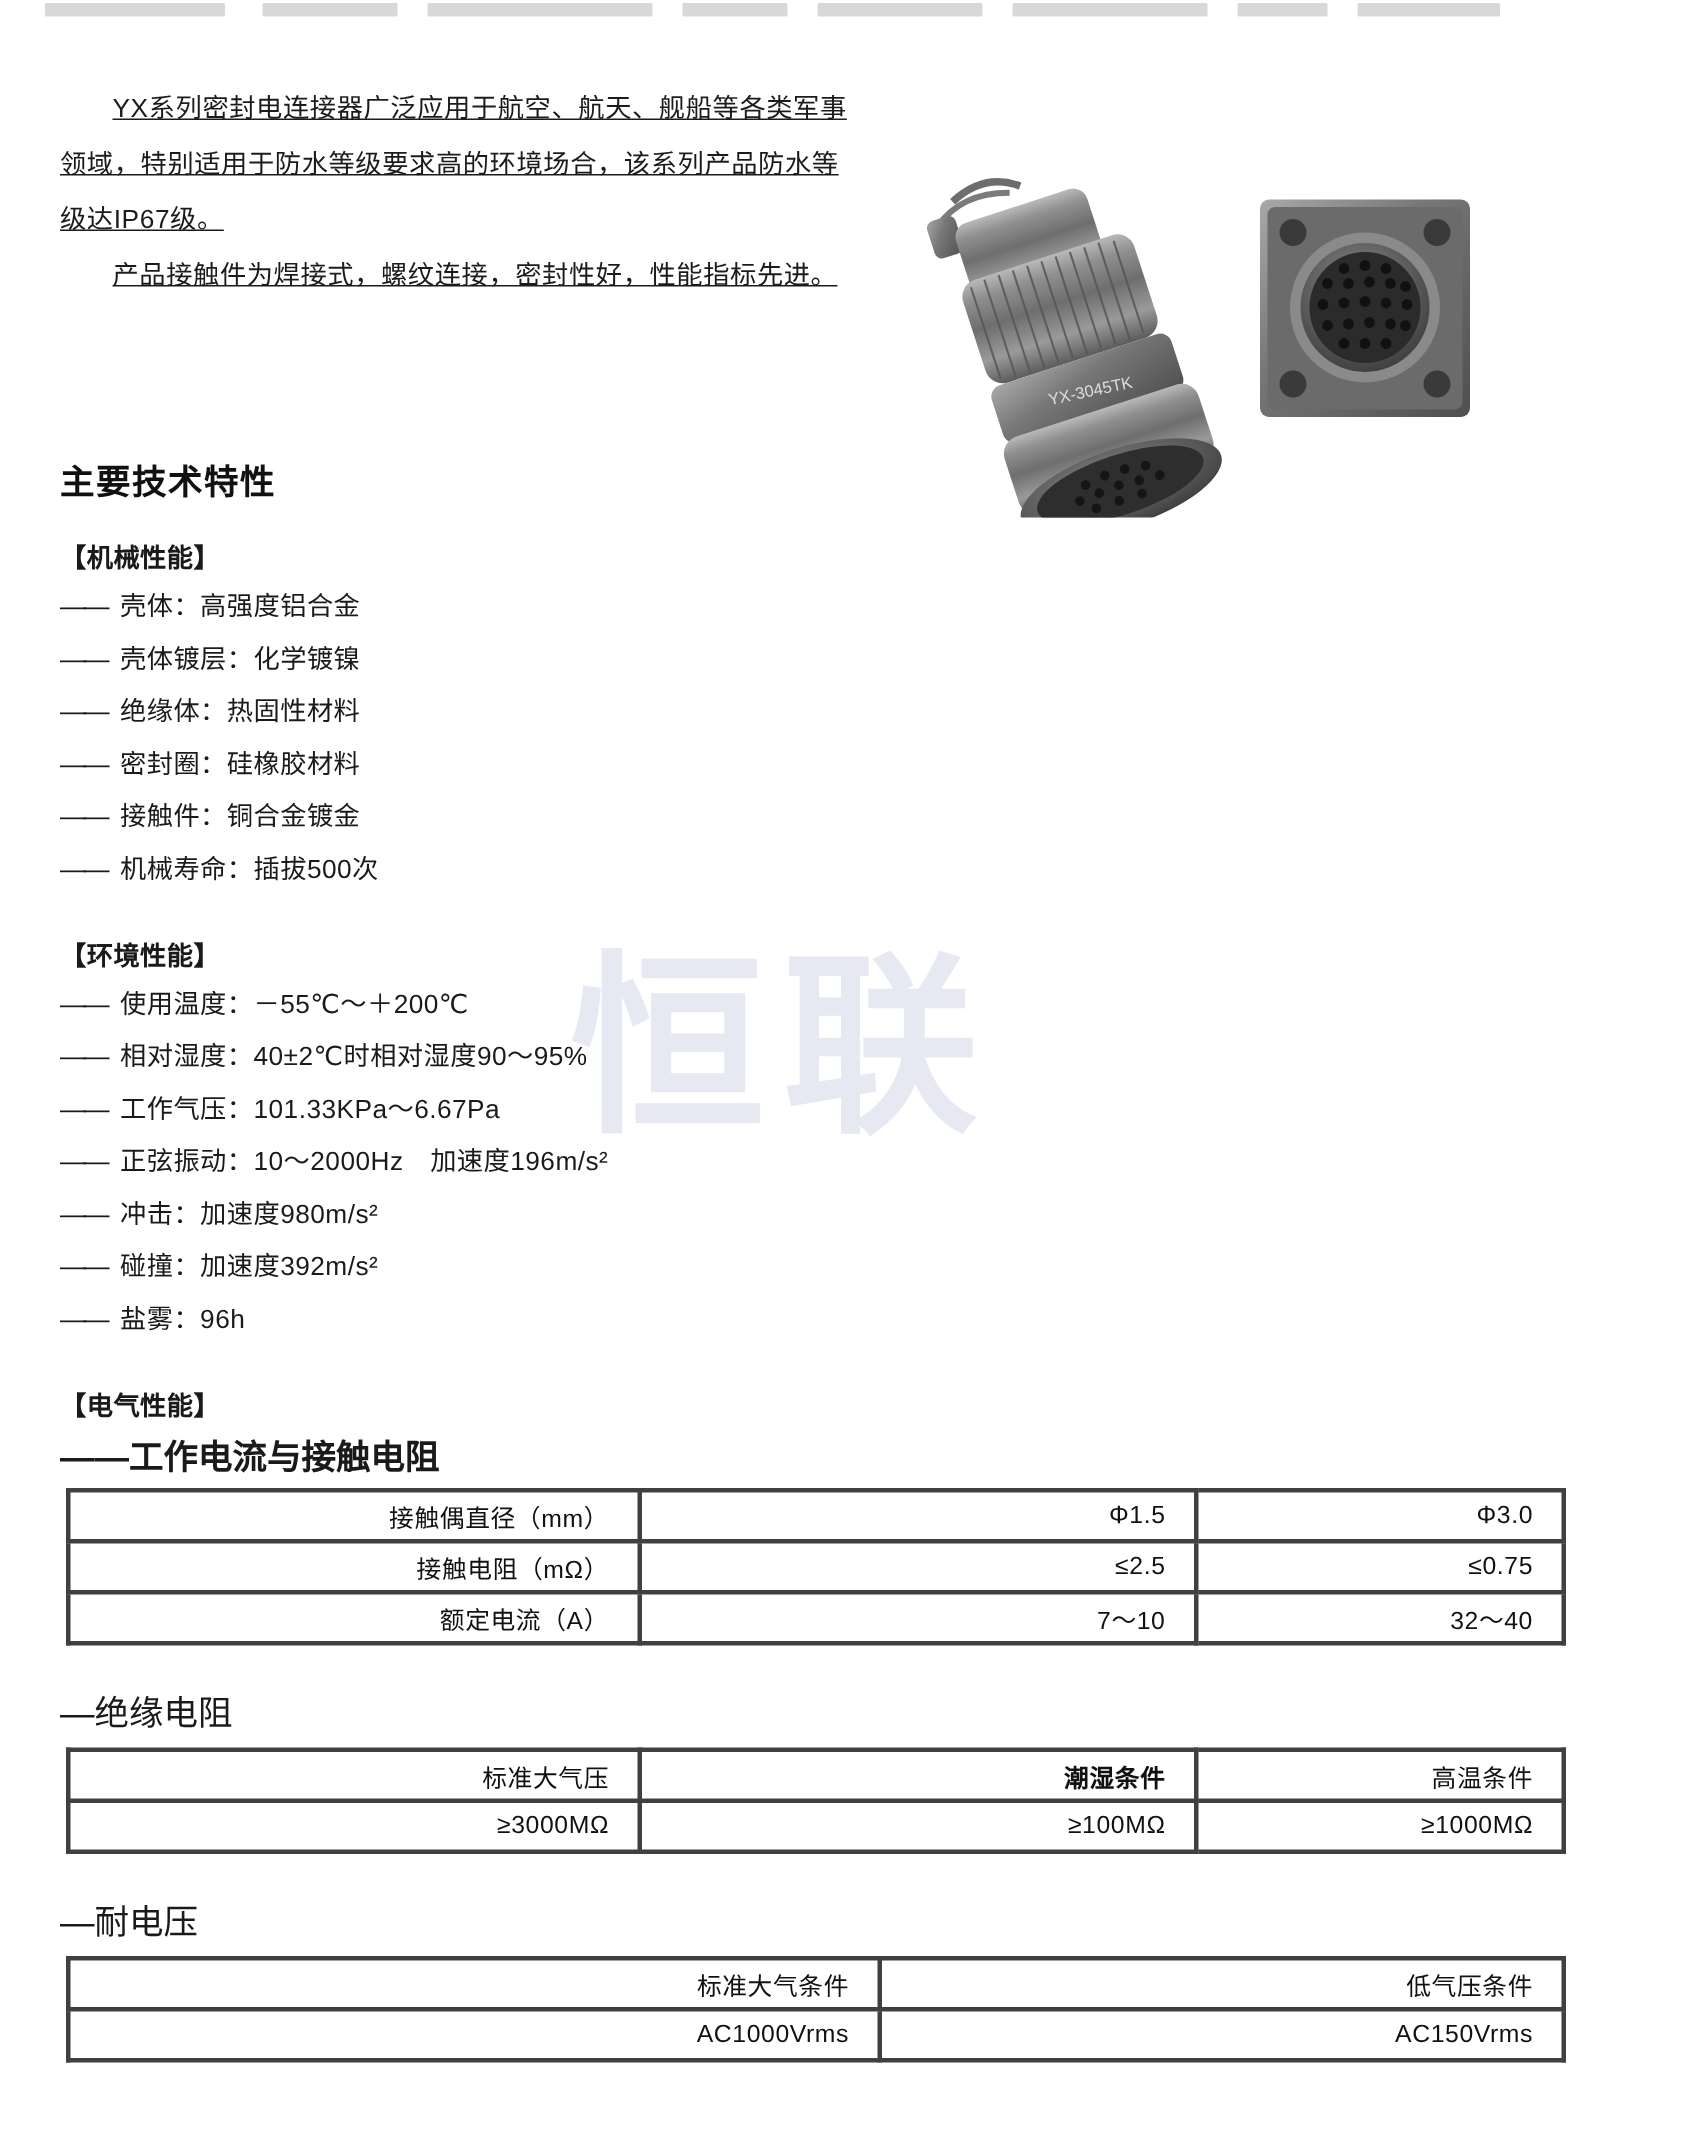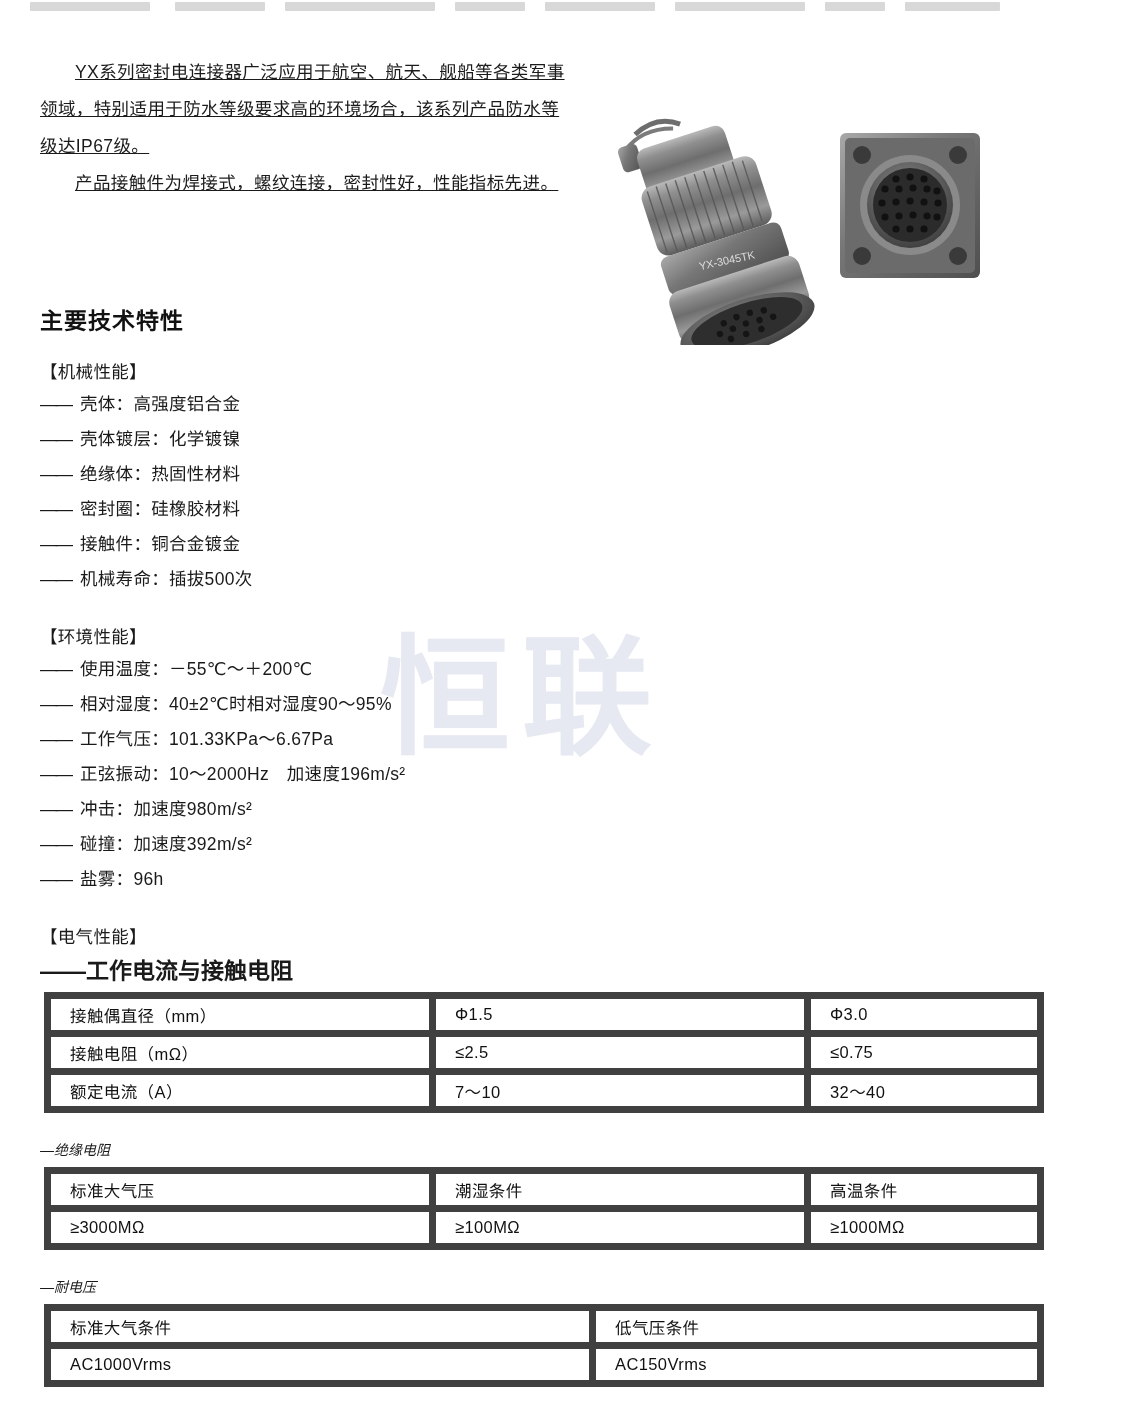--- a/index.html
+++ b/index.html
@@ -80,20 +80,21 @@
   .tech-block {
     position: absolute;
     left: 40px;
     top: 302px;
     width: 1040px;
   }
   .group-title {
     font-size: 17.5px;
     margin: 22px 0 4px 0;
     letter-spacing: 0.3px;
+    font-weight: bold;
   }
   .spec-line {
     font-size: 17.5px;
     line-height: 35px;
     letter-spacing: 0.3px;
     padding-left: 40px;
     position: relative;
   }
   .spec-line .dash {
     position: absolute;
@@ -101,36 +102,35 @@
     top: 0;
     letter-spacing: -2px;
   }
 
   .elec-title {
     font-size: 23px;
     margin-top: 20px;
     font-weight: bold;
   }
   .sub-label {
-    font-size: 14px;
+    font-size: 23px;
     padding-left: 0;
     margin: 12px 0 8px 0;
-    font-style: italic;
   }
 
   table.spec {
     border-collapse: collapse;
     width: 1000px;
     margin: 6px 0 0 4px;
     background: #fff;
   }
   table.spec td {
-    border: 7px solid #404040;
+    border: 3px solid #404040;
     height: 31px;
-    text-align: left;
+    text-align: right;
     font-size: 16.5px;
     letter-spacing: 0.4px;
     color: #111;
     padding: 0 19px;
   }
   table.spec tr.head td { font-size: 16.5px; }
 
   
   .wm-brand {
     position: absolute;
@@ -330,21 +330,21 @@
             <td>32～40</td>
           </tr>
         </tbody>
       </table>
 
       <div class="sub-label" style="margin-top:26px;">—绝缘电阻</div>
       <table class="spec">
         <tbody>
           <tr class="head">
             <td style="width:340px;">标准大气压</td>
-            <td style="width:330px;">潮湿条件</td>
+            <td style="width:330px;font-weight:bold;">潮湿条件</td>
             <td>高温条件</td>
           </tr>
           <tr>
             <td>≥3000MΩ</td>
             <td>≥100MΩ</td>
             <td>≥1000MΩ</td>
           </tr>
         </tbody>
       </table>
 

